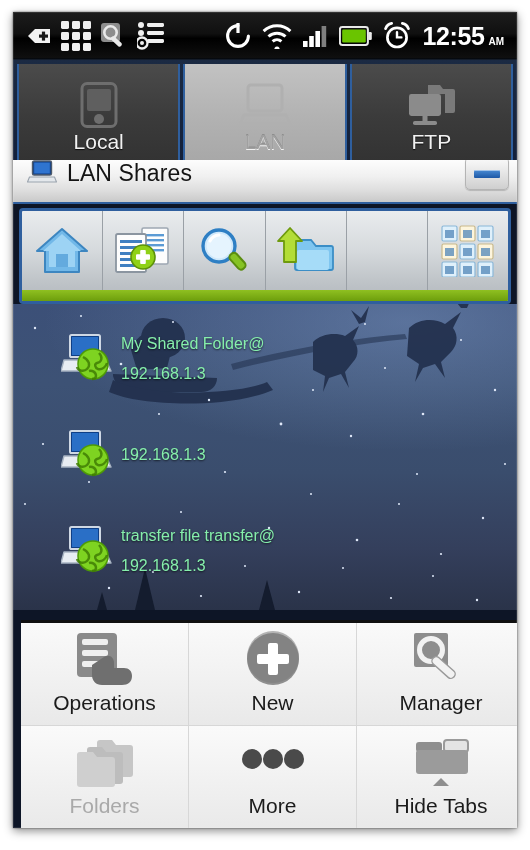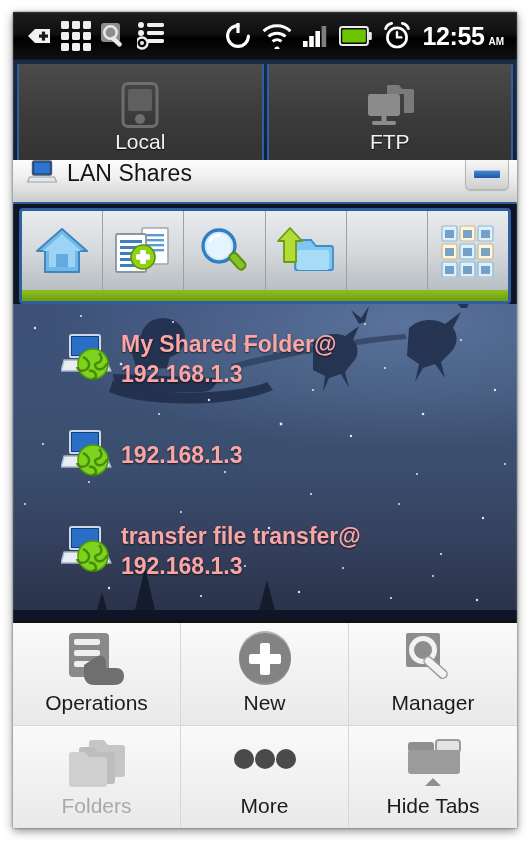--- a/index.html
+++ b/index.html
@@ -86,25 +86,25 @@
   #listarea{
     position:relative;height:undefined;
     height:306px;overflow:hidden;background:#3e5274;
   }
   .wallpaper{position:absolute;inset:0;
     background:
       radial-gradient(ellipse 120% 70% at 78% 6%, rgba(140,170,215,.38) 0%, rgba(140,170,215,0) 60%),
       linear-gradient(#3c5078 0%,#3d5275 26%,#3a4d6d 55%,#343f5c 80%,#2a3349 100%);}
   .row{position:relative;display:flex;align-items:center;padding-left:48px;box-sizing:border-box;}
   .row-ico{width:54px;flex:none;margin-right:6px;}
-  .row-txt{color:#fca5a5;font-size:23px;line-height:30px;
-     text-shadow:0 1px 2px rgba(0,0,0,.65);max-width:330px;font-weight:bold;}
-
-  
-  #menu{position:absolute;left:0;bottom:0;width:504px;height:208px;
+  .row-txt{color:#86efac;font-size:16px;line-height:30px;
+     text-shadow:0 1px 2px rgba(0,0,0,.65);max-width:330px;}
+
+  
+  #menu{position:absolute;left:8px;bottom:0;width:504px;height:208px;
     background:#f3f3f3;border-top:3px solid #101010;box-sizing:border-box;
     display:grid;grid-template-columns:1fr 1fr 1fr;grid-template-rows:1fr 1fr;}
   .mbtn{display:flex;flex-direction:column;align-items:center;justify-content:center;
     border-right:1px solid #d7d7d7;border-bottom:1px solid #d7d7d7;box-sizing:border-box;
     background:linear-gradient(#fafafa,#f0f0f0 60%,#e9e9e9);gap:4px;}
   .mbtn:nth-child(3n){border-right:none;}
   .mbtn:nth-child(n+4){border-bottom:none;}
   .mbtn .m-ico{height:62px;display:flex;align-items:flex-end;justify-content:center;}
   .mbtn .m-lab{font-size:21px;color:#1b1b1b;padding-bottom:8px;}
   .mbtn.disabled .m-lab{color:#a9a9a9;}
@@ -204,20 +204,29 @@
       <div class="tab-icon">
         <svg width="38" height="46" viewBox="0 0 38 46">
           <rect x="2" y="1.5" width="34" height="43" rx="5" fill="none" stroke="#6e6e6e" stroke-width="3"></rect>
           <rect x="7" y="7" width="24" height="22" rx="2" fill="#5f5f5f"></rect>
           <circle cx="19" cy="37" r="5" fill="#6e6e6e"></circle>
         </svg>
       </div>
       <div class="tab-label">Local</div>
     </div>
 
+    <div class="tab active">
+      <div class="tab-icon">
+        <svg width="52" height="44" viewBox="0 0 52 44">
+          <rect x="9" y="2" width="34" height="26" rx="3" fill="none" stroke="#b0b0b0" stroke-width="3"></rect>
+          <path d="M5 32 H47 L51 41 H1 Z" fill="none" stroke="#b0b0b0" stroke-width="3" stroke-linejoin="round"></path>
+        </svg>
+      </div>
+      <div class="tab-label">LAN</div>
+    </div>
 
     <div class="tab inactive">
       <div class="tab-icon">
         <svg width="50" height="46" viewBox="0 0 50 46">
           <path d="M22 3 h12 l3 4 h10 a2 2 0 0 1 2 2 v20 a2 2 0 0 1 -2 2 h-8 v-19 h-17 z" fill="#7a7a7a"></path>
           <rect x="3" y="12" width="32" height="22" rx="2.4" fill="#8b8b8b"></rect>
           <rect x="16.5" y="34" width="5" height="6" fill="#8b8b8b"></rect>
           <rect x="7" y="39" width="24" height="4" rx="1.8" fill="#8b8b8b"></rect>
         </svg>
       </div>

